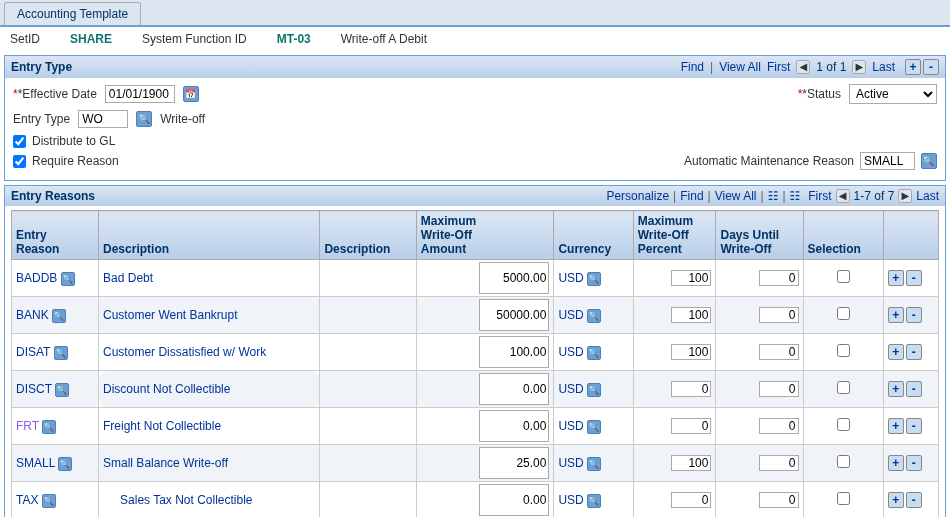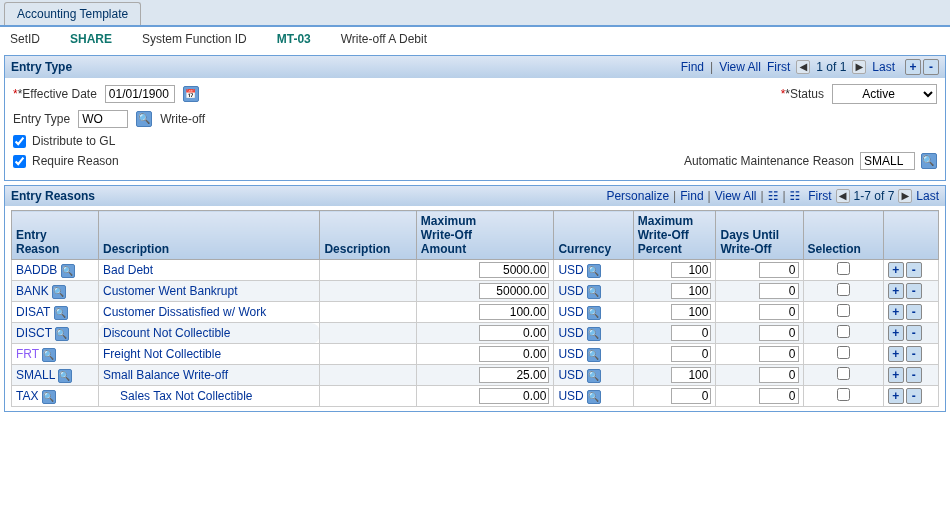--- a/index.html
+++ b/index.html
@@ -165,21 +165,21 @@
     }
     .entry-table tr:nth-child(even) td { background: #f0f4f8; }
     .entry-table tr:nth-child(odd) td { background: #fff; }
 
     input.td-input {
       width: 70px;
       text-align: right;
       border: 1px solid #aaa;
       padding: 1px 2px;
       font-size: 12px;
-      height: 16px;
+      height: 32px;
     }
     input.td-input-sm {
       width: 40px;
       text-align: right;
       border: 1px solid #aaa;
       padding: 1px 2px;
       font-size: 12px;
       height: 16px;
     }
   </style>
@@ -217,21 +217,21 @@
     </div>
   </div>
   <div class="section-body">
 
     <div class="form-row">
       <span class="form-label"><span class="required">*</span><span>*Effective Date</span></span>
       <input type="text" style="width: 70px;" value="01/01/1900">
       <span class="cal-icon">📅</span>
       <span style="flex:1;"></span>
       <span class="form-label" style="margin-left:80px;"><span class="required">*</span><span>*Status</span></span>
-      <select style="width:105px;text-align:center;">
+      <select style="width:88px;">
         <option>Active</option>
         <option>Inactive</option>
       </select>
     </div>
 
     <div class="form-row">
       <span class="form-label">Entry Type</span>
       <input type="text" style="width: 50px;" value="WO">
       <span class="search-icon">🔍</span>
       <span style="color:#333;">Write-off</span>

